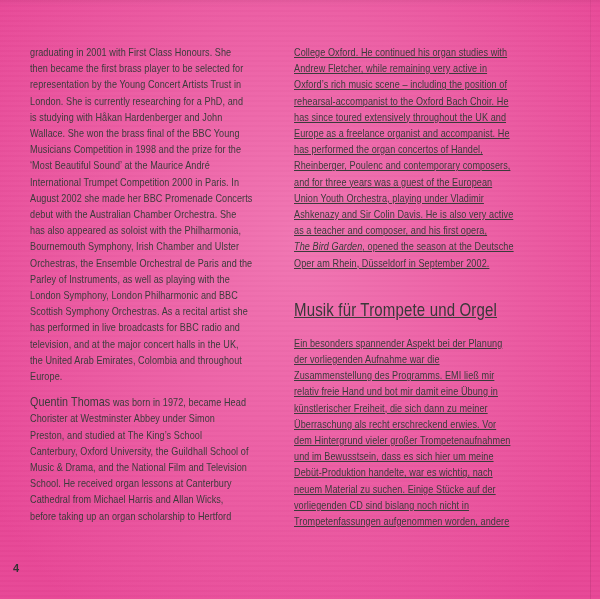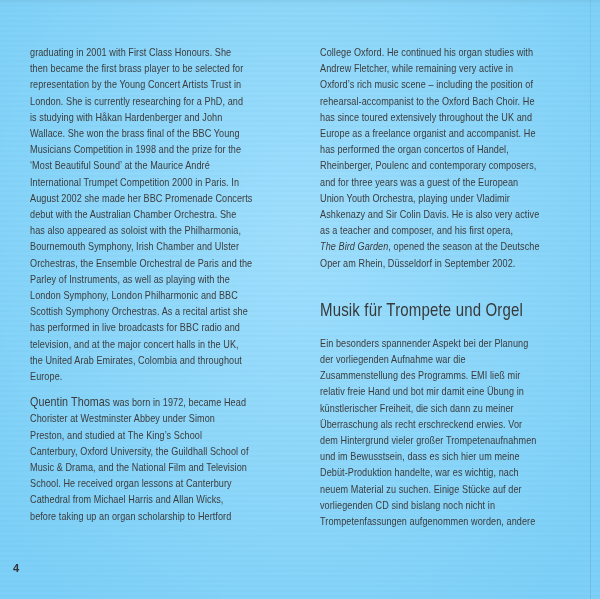--- a/index.html
+++ b/index.html
@@ -4,21 +4,21 @@
 <style>
   html, body {
     margin: 0;
     padding: 0;
     background: #e8e8e4;
   }
   .scan-page {
     position: relative;
     width: 600px;
     height: 599px;
-    background: #7dd3fc;
+    background: #ec4899;
     overflow: hidden;
     font-family: "Liberation Sans", sans-serif;
     color: #3b3b3b;
   }
   
   .scan-page::before {
     content: "";
     position: absolute;
     inset: 0;
     background:
@@ -37,21 +37,21 @@
     height: 100%;
     background: linear-gradient(180deg, rgba(0,0,0,0.05), rgba(0,0,0,0.09));
     pointer-events: none;
   }
   .column {
     position: absolute;
     top: 44px;
     width: 268px;
   }
   .col-left  { left: 30px; }
-  .col-right { left: 320px; }
+  .col-right { left: 294px; text-decoration: underline; }
   .col-inner {
     width: 340px;
     transform: scaleX(0.79);
     transform-origin: 0 0;
   }
   .body-text {
     margin: 0;
     font-size: 11.5px;
     line-height: 16.2px;
     white-space: pre-line;

